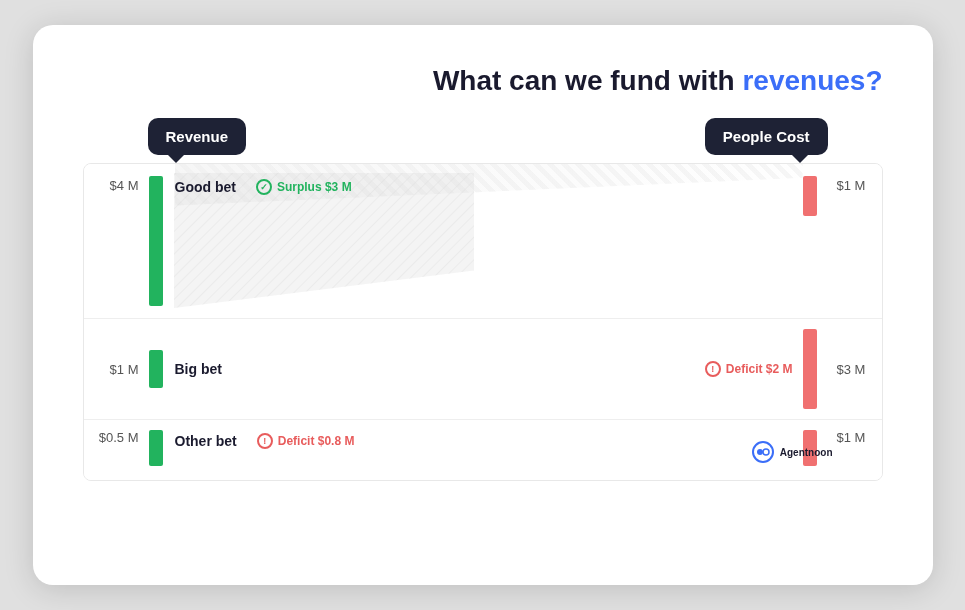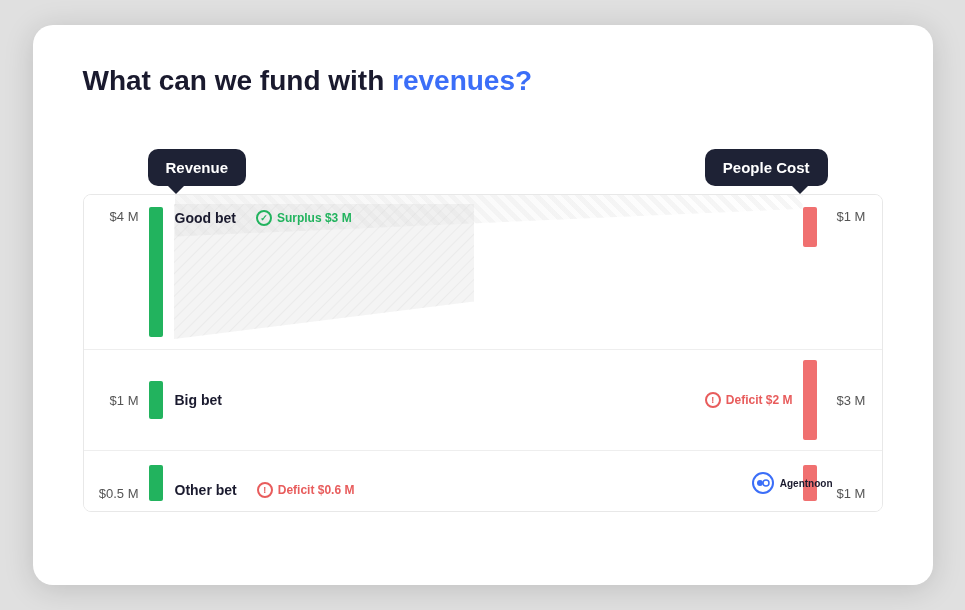--- a/index.html
+++ b/index.html
@@ -17,25 +17,25 @@
       background: #ffffff;
       border-radius: 20px;
       width: 900px;
       min-height: 560px;
       padding: 40px 50px 30px 50px;
       box-shadow: 0 4px 30px rgba(0,0,0,0.15);
       position: relative;
     }
 
     .title {
-      text-align: left;
+      text-align: right;
       font-size: 28px;
       font-weight: 700;
       color: #1a1a2e;
-      margin-bottom: 52px;
+      margin-bottom: 21px;
     }
 
     .title-highlight {
       color: #3b6ef8;
     }
 
     .chart-area {
       position: relative;
       width: 100%;
     }
@@ -303,28 +303,28 @@
             <span class="row-name">Big bet</span>
             <span class="badge deficit">
               <span class="deficit-icon">!</span>
               <span>Deficit $2 M</span>
             </span>
           </div>
           <div style="width:14px; background:#f07070; border-radius:2px; flex-shrink:0; margin-right:10px; height:80px;"></div>
           <div class="row-label-right">$3 M</div>
         </div>
 
-        <div class="row row-other" style="display:flex; align-items:flex-end; padding:10px 0; min-height:60px;">
+        <div class="row row-other" style="display:flex; align-items:flex-start; padding:10px 0; min-height:60px;">
           <div class="row-label-left">$0.5 M</div>
           <div style="width:14px; background:#22b35e; border-radius:2px; flex-shrink:0; margin-right:12px; height:36px;"></div>
           <div style="flex:1; display:flex; align-items:center;">
             <span class="row-name">Other bet</span>
             <span class="badge deficit">
               <span class="deficit-icon">!</span>
-              <span>Deficit $0.6 M</span>
+              <span>Deficit $0.8 M</span>
             </span>
           </div>
           <div style="width:14px; background:#f07070; border-radius:2px; flex-shrink:0; margin-right:10px; height:36px;"></div>
           <div class="row-label-right">$1 M</div>
         </div>
 
       </div>
     </div>
 
     <div class="agentnoon-badge">

